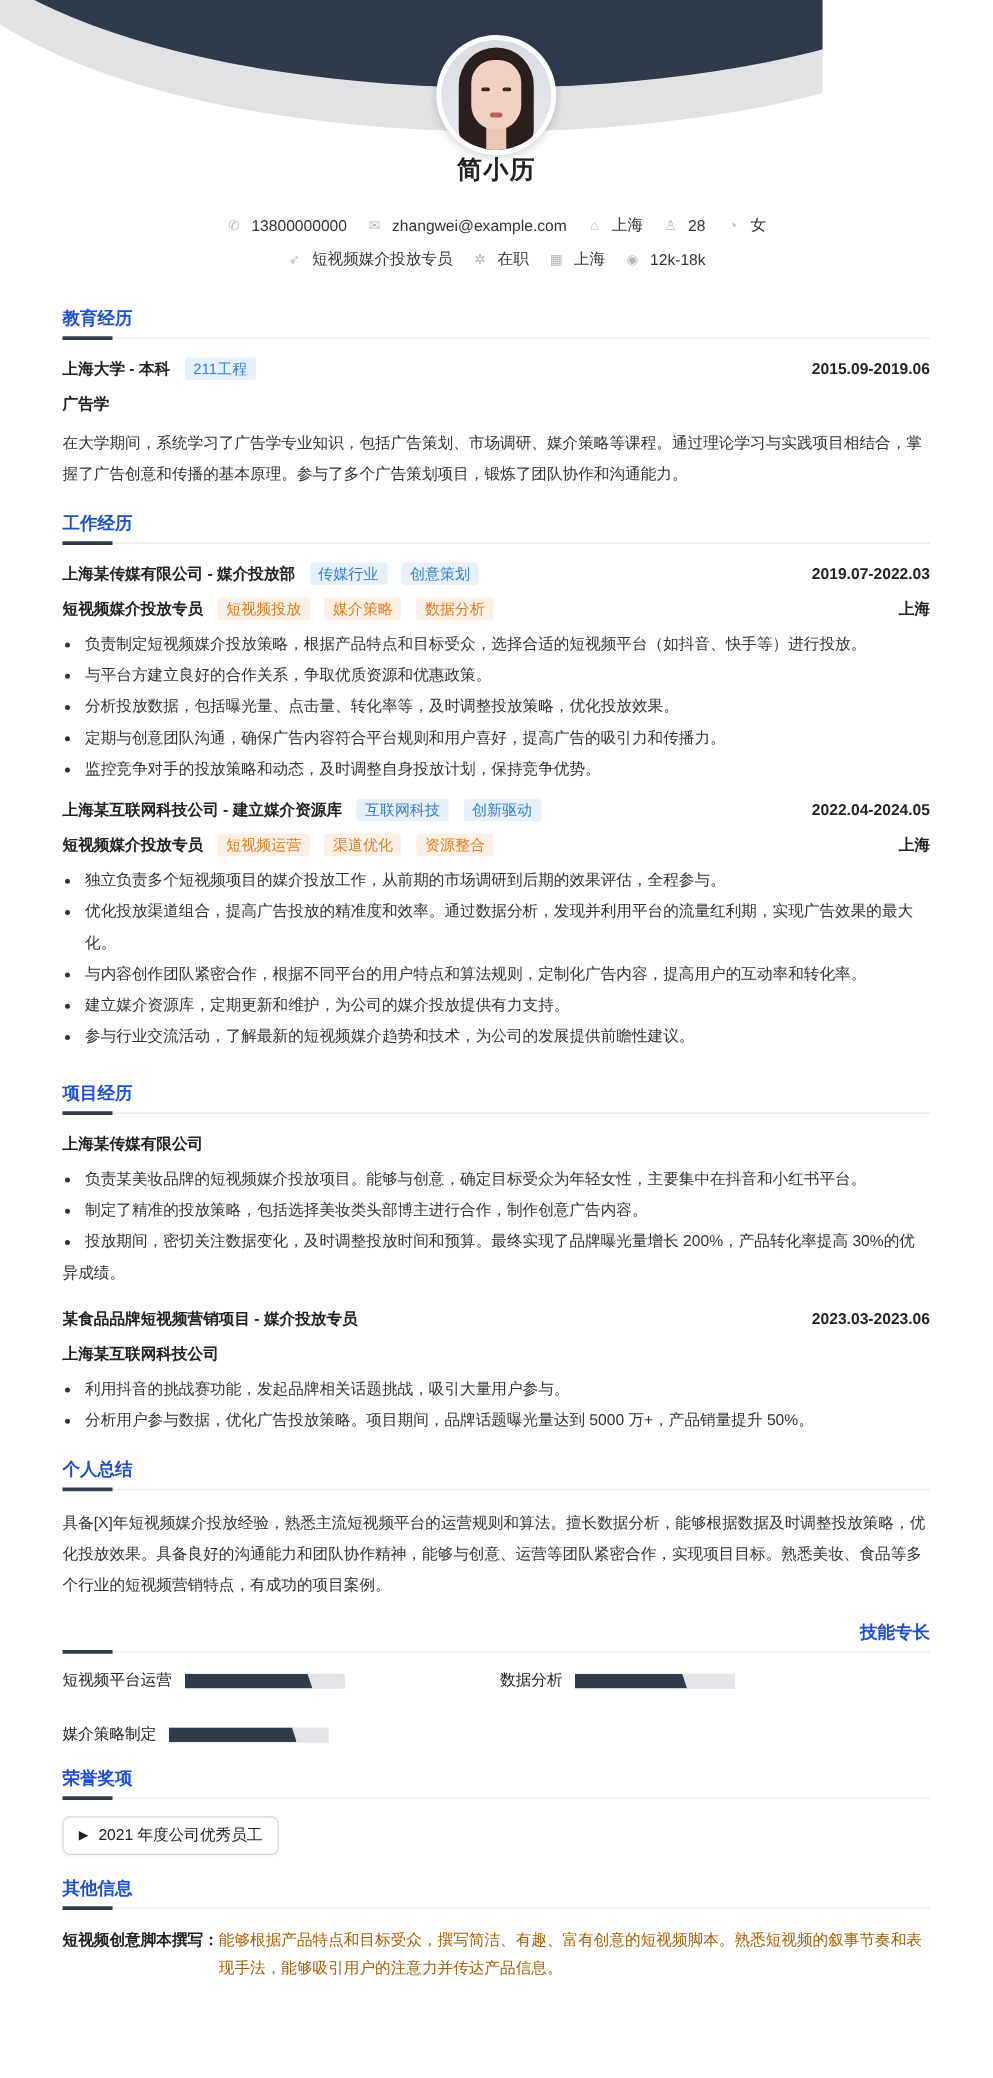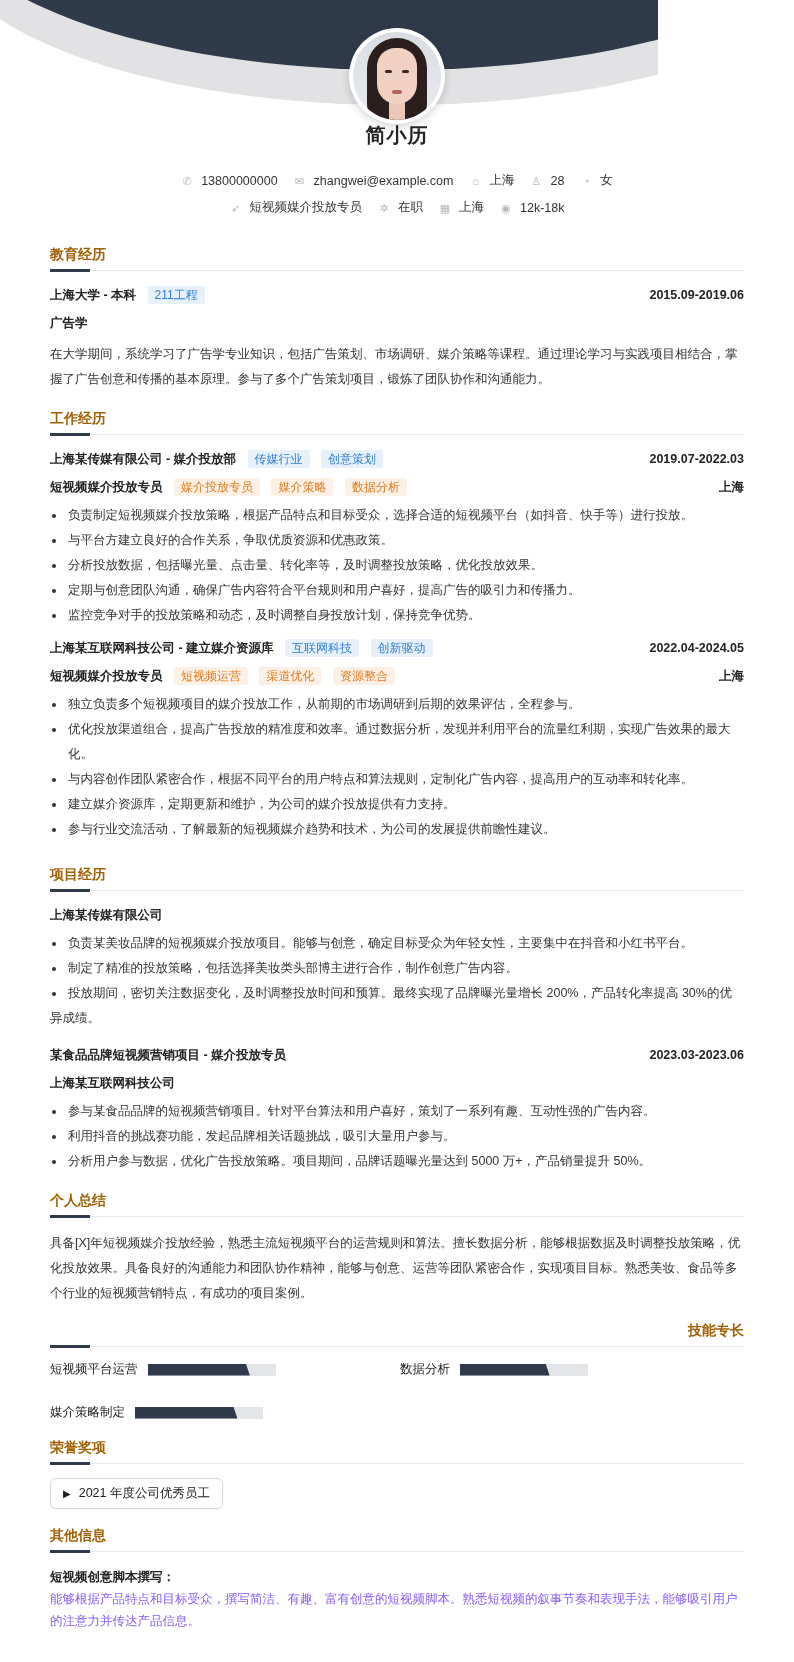--- a/index.html
+++ b/index.html
@@ -18,21 +18,21 @@
   .avatar .lip { position: absolute; left: 39px; top: 58px; width: 10px; height: 4px; border-radius: 3px; background: #b5645c; }
   .name { position: absolute; top: 122px; left: 0; width: 794px; text-align: center; font-size: 20px; font-weight: bold; color: #222; letter-spacing: 1px; }
   .info-row { position: absolute; left: 0; width: 794px; display: flex; justify-content: center; align-items: center; font-size: 12.5px; color: #333; }
   .info-row.r1 { top: 172px; }
   .info-row.r2 { top: 199px; }
   .info-item { display: flex; align-items: center; margin: 0 8px; }
   .ico { display: inline-block; width: 12px; height: 12px; margin-right: 8px; color: #b8b8b8; font-size: 11px; line-height: 12px; text-align: center; }
 
   .content { padding: 0 50px 0 50px; }
   .section { margin-top: 14px; }
-  .section-title { position: relative; font-size: 14px; font-weight: bold; color: #a16207; padding-bottom: 6px; border-bottom: 1px solid #e8e8e8; margin-bottom: 14px; }
+  .section-title { position: relative; font-size: 14px; font-weight: bold; color: #1d4ed8; padding-bottom: 6px; border-bottom: 1px solid #e8e8e8; margin-bottom: 14px; }
   .section-title::after { content: ""; position: absolute; left: 0; bottom: -2px; width: 40px; height: 3px; background: #2f3b4b; }
   .row { display: flex; justify-content: space-between; line-height: 20px; }
   .bold { font-weight: bold; font-size: 12.5px; color: #222; }
   .tag { display: inline-block; font-size: 12px; padding: 0 7px; line-height: 18px; border-radius: 3px; margin-left: 8px; }
   .tag.blue { background: #e6f1fb; color: #2f7fd1; }
   .tag.orange { background: #fdf0e4; color: #e07b1e; }
   .para { font-size: 12.5px; line-height: 25px; color: #333; }
   .mt8 { margin-top: 8px; }
   .mt10 { margin-top: 10px; }
   .mt14 { margin-top: 14px; }
@@ -45,23 +45,23 @@
   .skills { display: grid; grid-template-columns: 350px 350px; row-gap: 26px; }
   .skill { display: flex; align-items: center; font-size: 12.5px; }
   .skill-label { margin-right: 10px; color: #222; }
   .bar { width: 128px; height: 12px; background: #e4e5e8; position: relative; overflow: hidden; }
   .bar .fill { position: absolute; left: 0; top: 0; height: 100%; background: #2f3b4b; clip-path: polygon(0 0, 100% 0, calc(100% + 0px) 100%, 0 100%); }
   .bar .fill::after { content: ""; }
 
   .award { display: inline-flex; align-items: center; border: 1px solid #d8d8d8; border-radius: 6px; padding: 6px 12px; font-size: 12.5px; color: #222; box-shadow: 0 1px 2px rgba(0,0,0,0.05); }
   .award .tri { font-size: 10px; margin-right: 8px; }
 
-  .other { display: flex; font-size: 12.5px; line-height: 22px; flex-direction: column; }
+  .other { display: flex; font-size: 12.5px; line-height: 22px; }
   .other .k { font-weight: bold; white-space: nowrap; }
-  .other .v { color: #8b5cf6; }
+  .other .v { color: #a16207; }
 </style>
 </head>
 <body>
 
 <div class="header">
   <div class="band"></div>
   <div class="dark"></div>
   <div class="avatar">
     <div class="photo">
       <div class="hair"></div>
@@ -140,21 +140,21 @@
         <div>
           <span class="bold">上海某传媒有限公司 - 媒介投放部</span>
           <span class="tag blue">传媒行业</span>
           <span class="tag blue">创意策划</span>
         </div>
         <span class="bold">2019.07-2022.03</span>
       </div>
       <div class="row mt8">
         <div>
           <span class="bold">短视频媒介投放专员</span>
-          <span class="tag orange">媒介投放专员</span>
+          <span class="tag orange">短视频投放</span>
           <span class="tag orange">媒介策略</span>
           <span class="tag orange">数据分析</span>
         </div>
         <span class="bold">上海</span>
       </div>
       <ul class="bullets">
         <li>负责制定短视频媒介投放策略，根据产品特点和目标受众，选择合适的短视频平台（如抖音、快手等）进行投放。</li>
         <li>与平台方建立良好的合作关系，争取优质资源和优惠政策。</li>
         <li>分析投放数据，包括曝光量、点击量、转化率等，及时调整投放策略，优化投放效果。</li>
         <li>定期与创意团队沟通，确保广告内容符合平台规则和用户喜好，提高广告的吸引力和传播力。</li>
@@ -202,21 +202,20 @@
       </ul>
     </div>
 
     <div class="mt14">
       <div class="row">
         <span class="bold">某食品品牌短视频营销项目 - 媒介投放专员</span>
         <span class="bold">2023.03-2023.06</span>
       </div>
       <div class="bold mt8" style="line-height:20px;">上海某互联网科技公司</div>
       <ul class="bullets wrap">
-        <li>参与某食品品牌的短视频营销项目。针对平台算法和用户喜好，策划了一系列有趣、互动性强的广告内容。</li>
         <li>利用抖音的挑战赛功能，发起品牌相关话题挑战，吸引大量用户参与。</li>
         <li>分析用户参与数据，优化广告投放策略。项目期间，品牌话题曝光量达到 5000 万+，产品销量提升 50%。</li>
       </ul>
     </div>
   </div>
 
   <div class="section" style="margin-top:18px;">
     <div class="section-title">个人总结</div>
     <div class="para">具备[X]年短视频媒介投放经验，熟悉主流短视频平台的运营规则和算法。擅长数据分析，能够根据数据及时调整投放策略，优化投放效果。具备良好的沟通能力和团队协作精神，能够与创意、运营等团队紧密合作，实现项目目标。熟悉美妆、食品等多个行业的短视频营销特点，有成功的项目案例。</div>
   </div>

